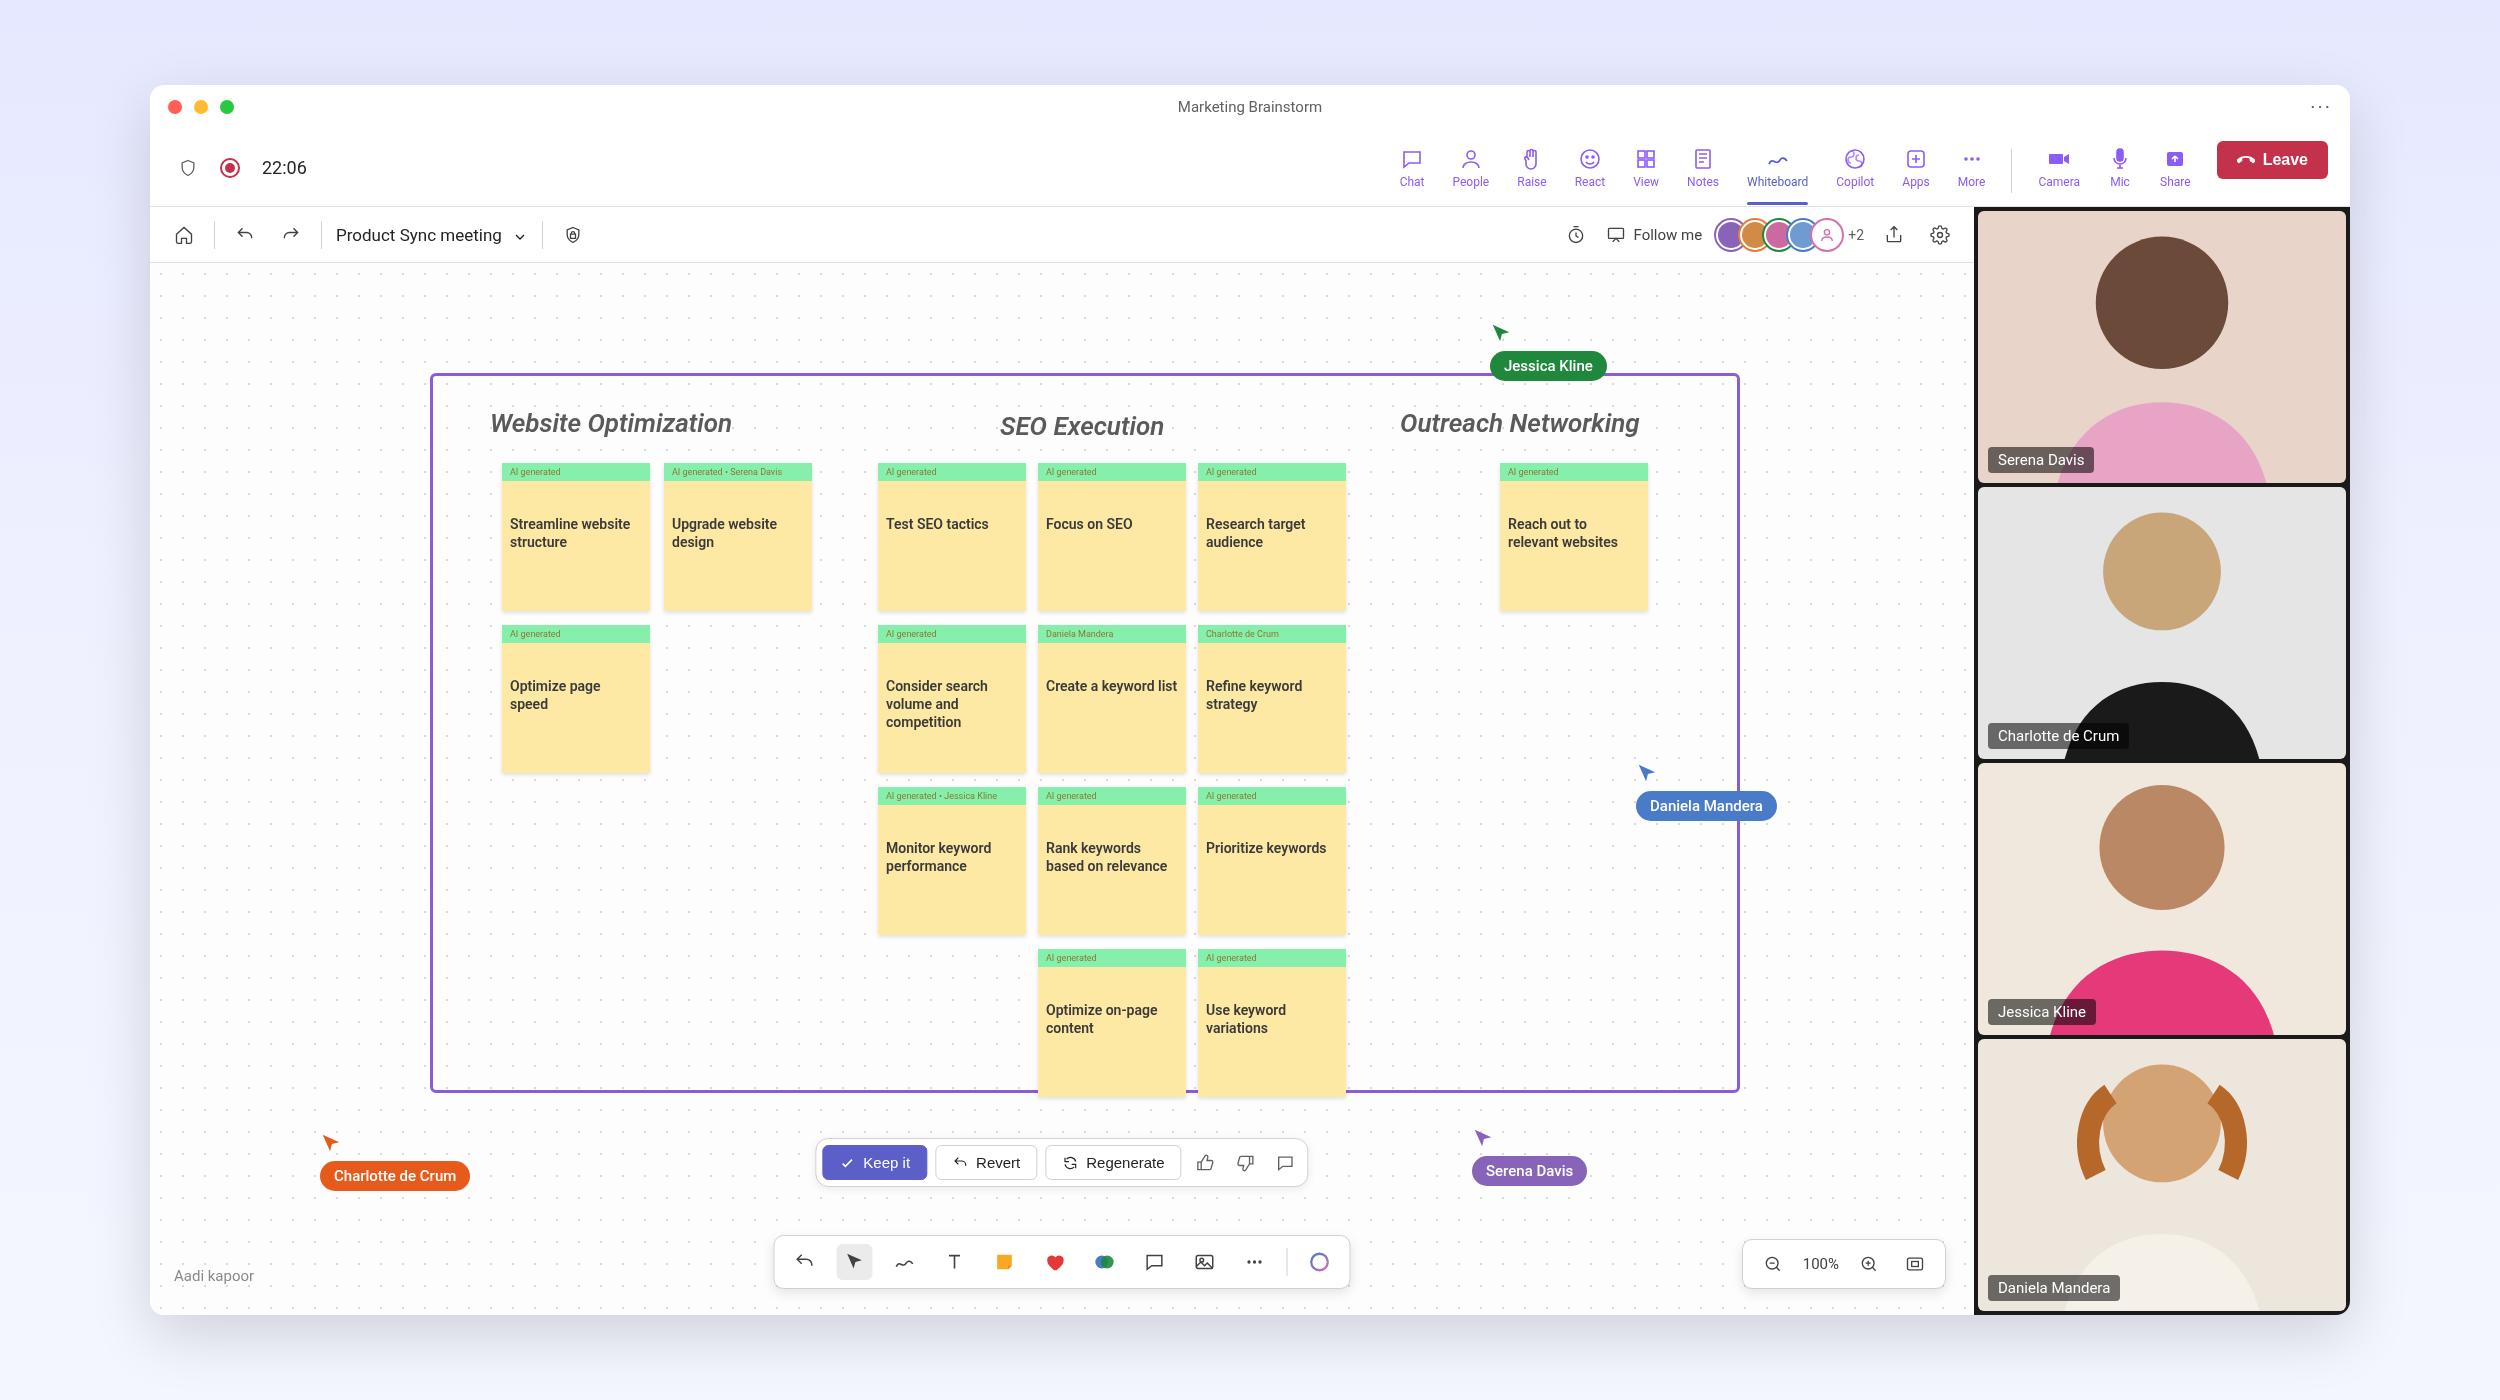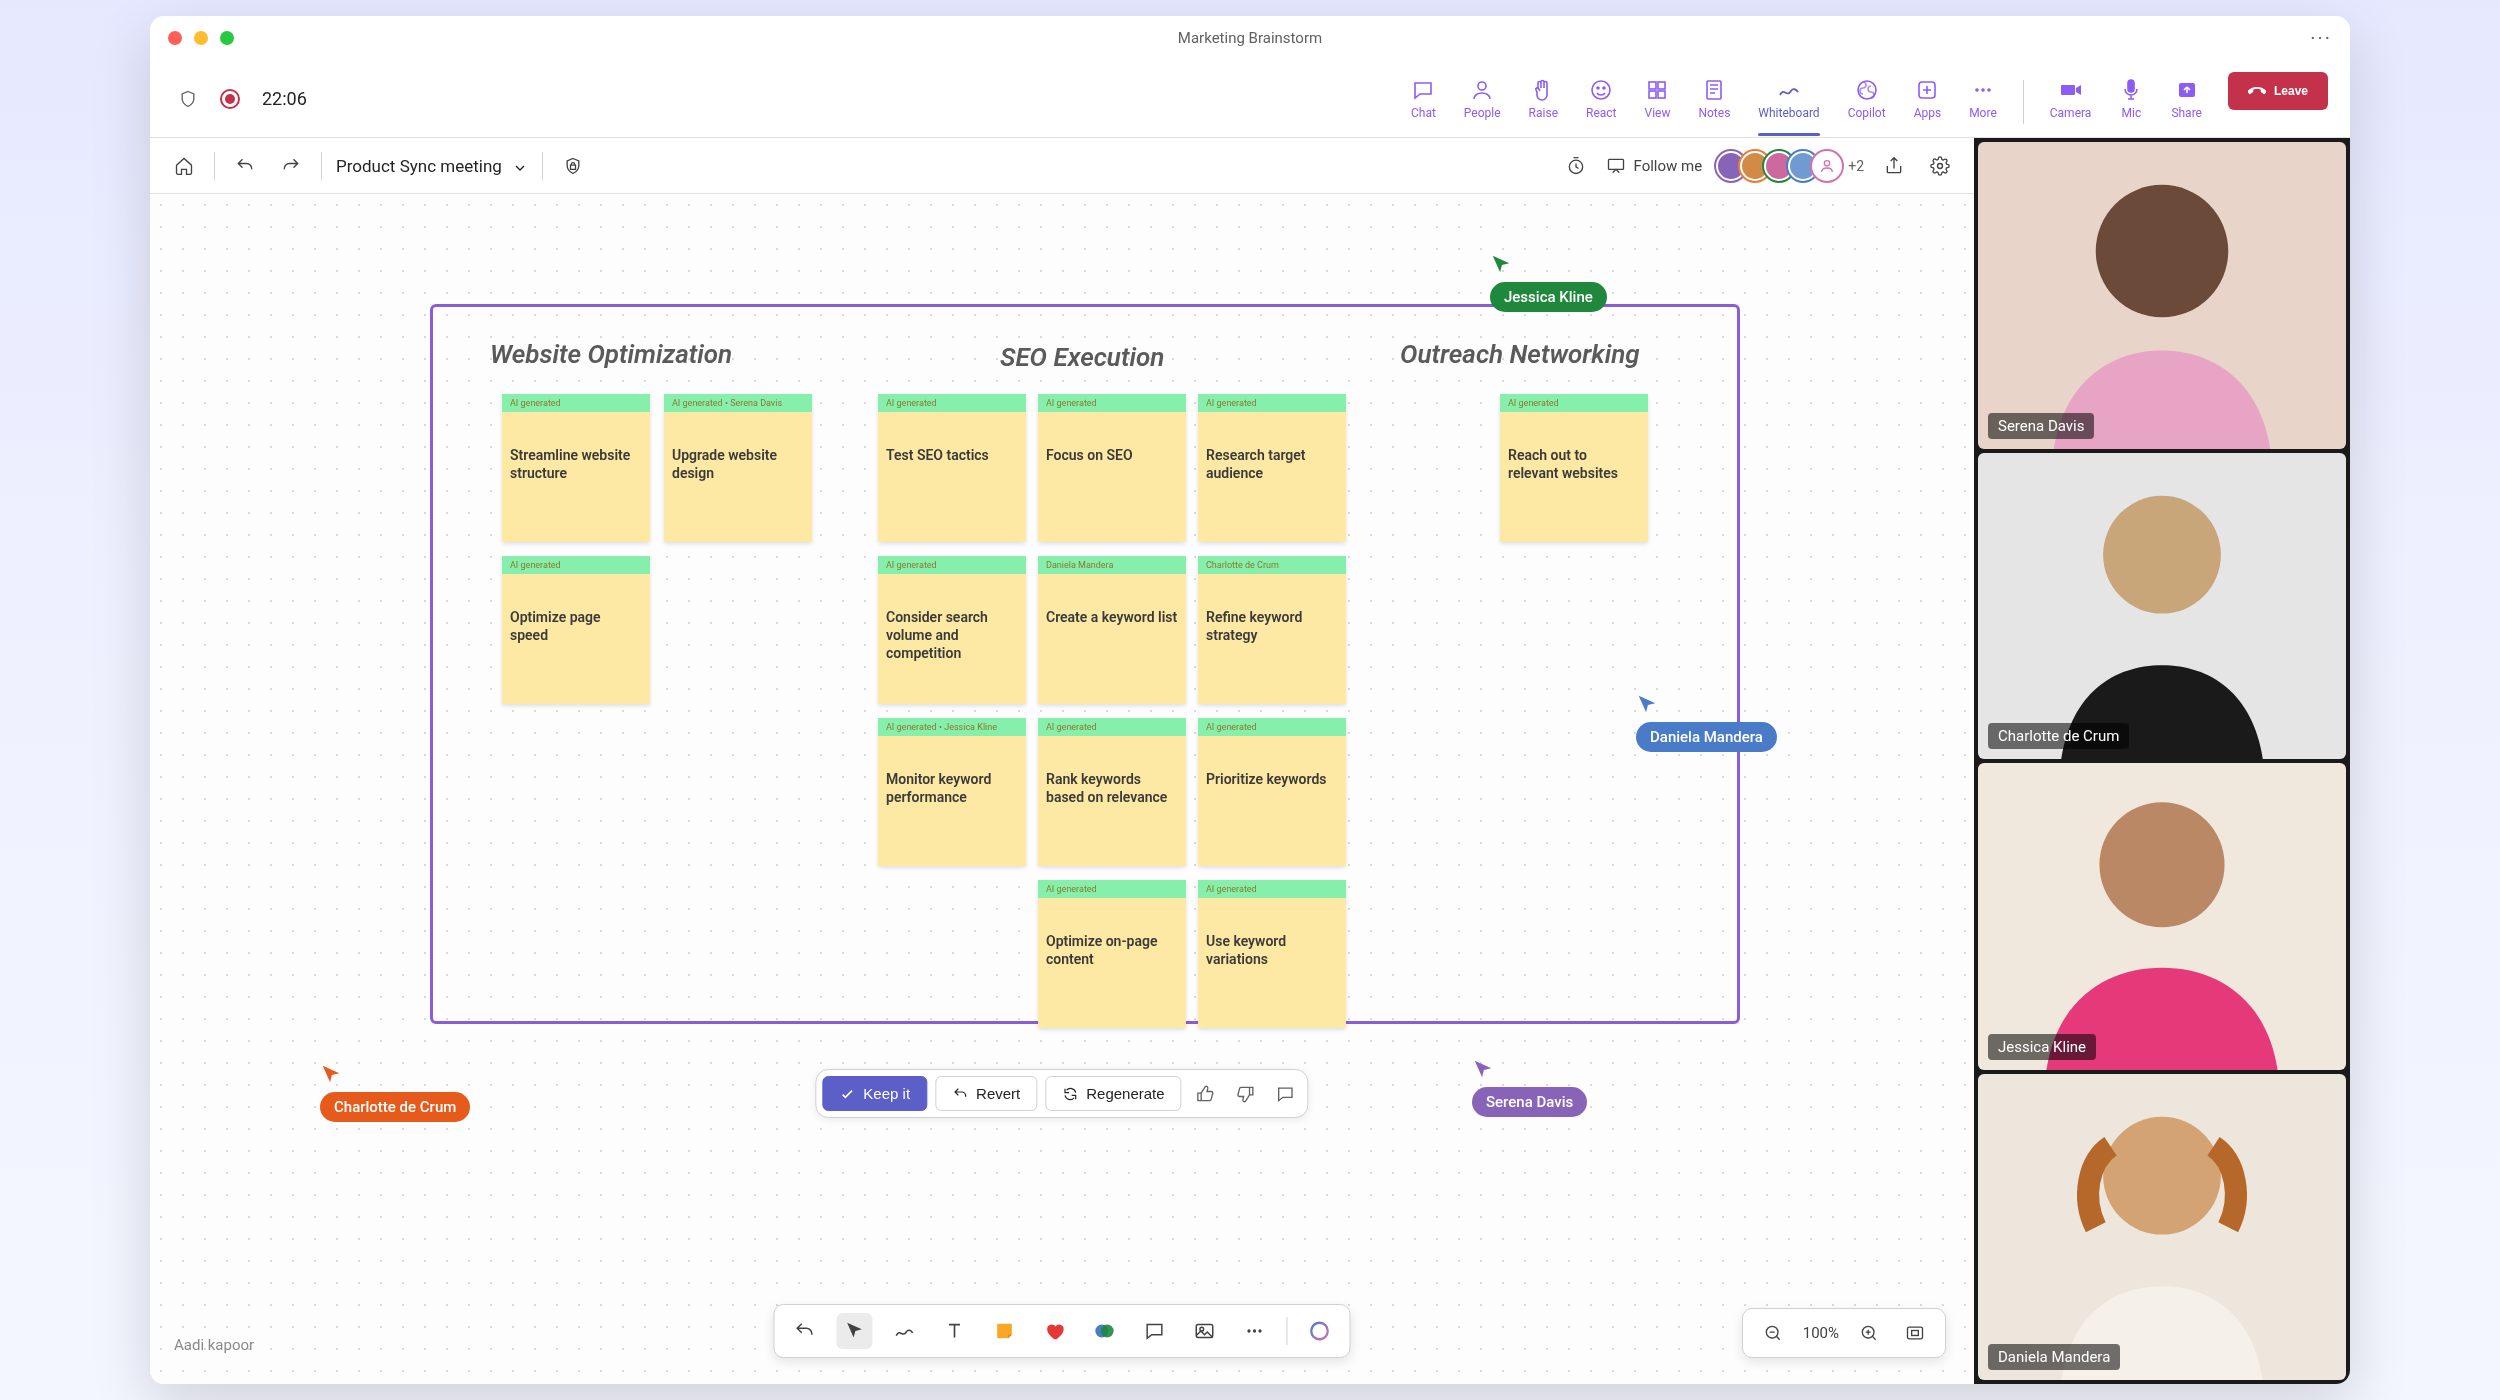--- a/index.html
+++ b/index.html
@@ -8,21 +8,21 @@
   font-family: -apple-system, BlinkMacSystemFont, "Segoe UI", Roboto, sans-serif;
   background: linear-gradient(180deg, #e6e8ff 0%, #eef0ff 40%, #f4f6ff 100%);
   display: flex;
   align-items: center;
   justify-content: center;
   width: 2500px;
   height: 1400px;
 }
 .window {
   width: 2200px;
-  height: 1368px;
+  height: 1230px;
   background: #fff;
   border-radius: 14px;
   box-shadow: 0 20px 60px rgba(0,0,0,.15);
   display: flex;
   flex-direction: column;
   overflow: hidden;
 }
 .title-bar {
   height: 44px;
   display: flex;
@@ -60,21 +60,21 @@
   display:flex; flex-direction:column; align-items:center; gap:4px;
   padding: 6px 14px; color:#8b5cf6; cursor:pointer; font-size:12px;
 }
 .tb svg { width:24px; height:24px; }
 .tb.active { color:#5b5fc7; position:relative; }
 .tb.active::after{content:'';position:absolute;bottom:-10px;left:14px;right:14px;height:3px;background:#5b5fc7;border-radius:2px;}
 .tb-sep { width:1px; height:44px; background:#d1d1d1; margin: 8px 12px 0; }
 .media-group { display:flex; gap:0; }
 .leave-btn {
   background:#c4314b; color:#fff; border:none; border-radius:6px;
-  padding: 10px 20px; font-size:12px; font-weight:600; display:flex;align-items:center;gap:8px;
+  padding: 10px 20px; font-size:16px; font-weight:600; display:flex;align-items:center;gap:8px;
   margin-left:12px;
 }
 .content-row { flex:1; display:flex; min-height:0; }
 .whiteboard-pane { flex:1; display:flex; flex-direction:column; min-width:0; }
 .wb-toolbar {
   height: 56px; border-bottom:1px solid #e1e1e1;
   display:flex; align-items:center; padding:0 18px; gap:14px;
 }
 .icon-btn { width:32px;height:32px;display:flex;align-items:center;justify-content:center;color:#424242;cursor:pointer;border-radius:4px; }
 .icon-btn svg{width:20px;height:20px;}

